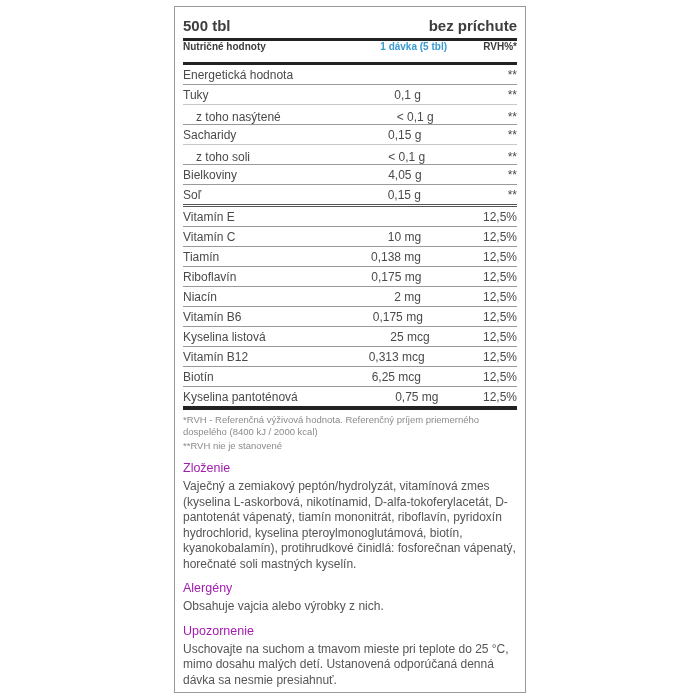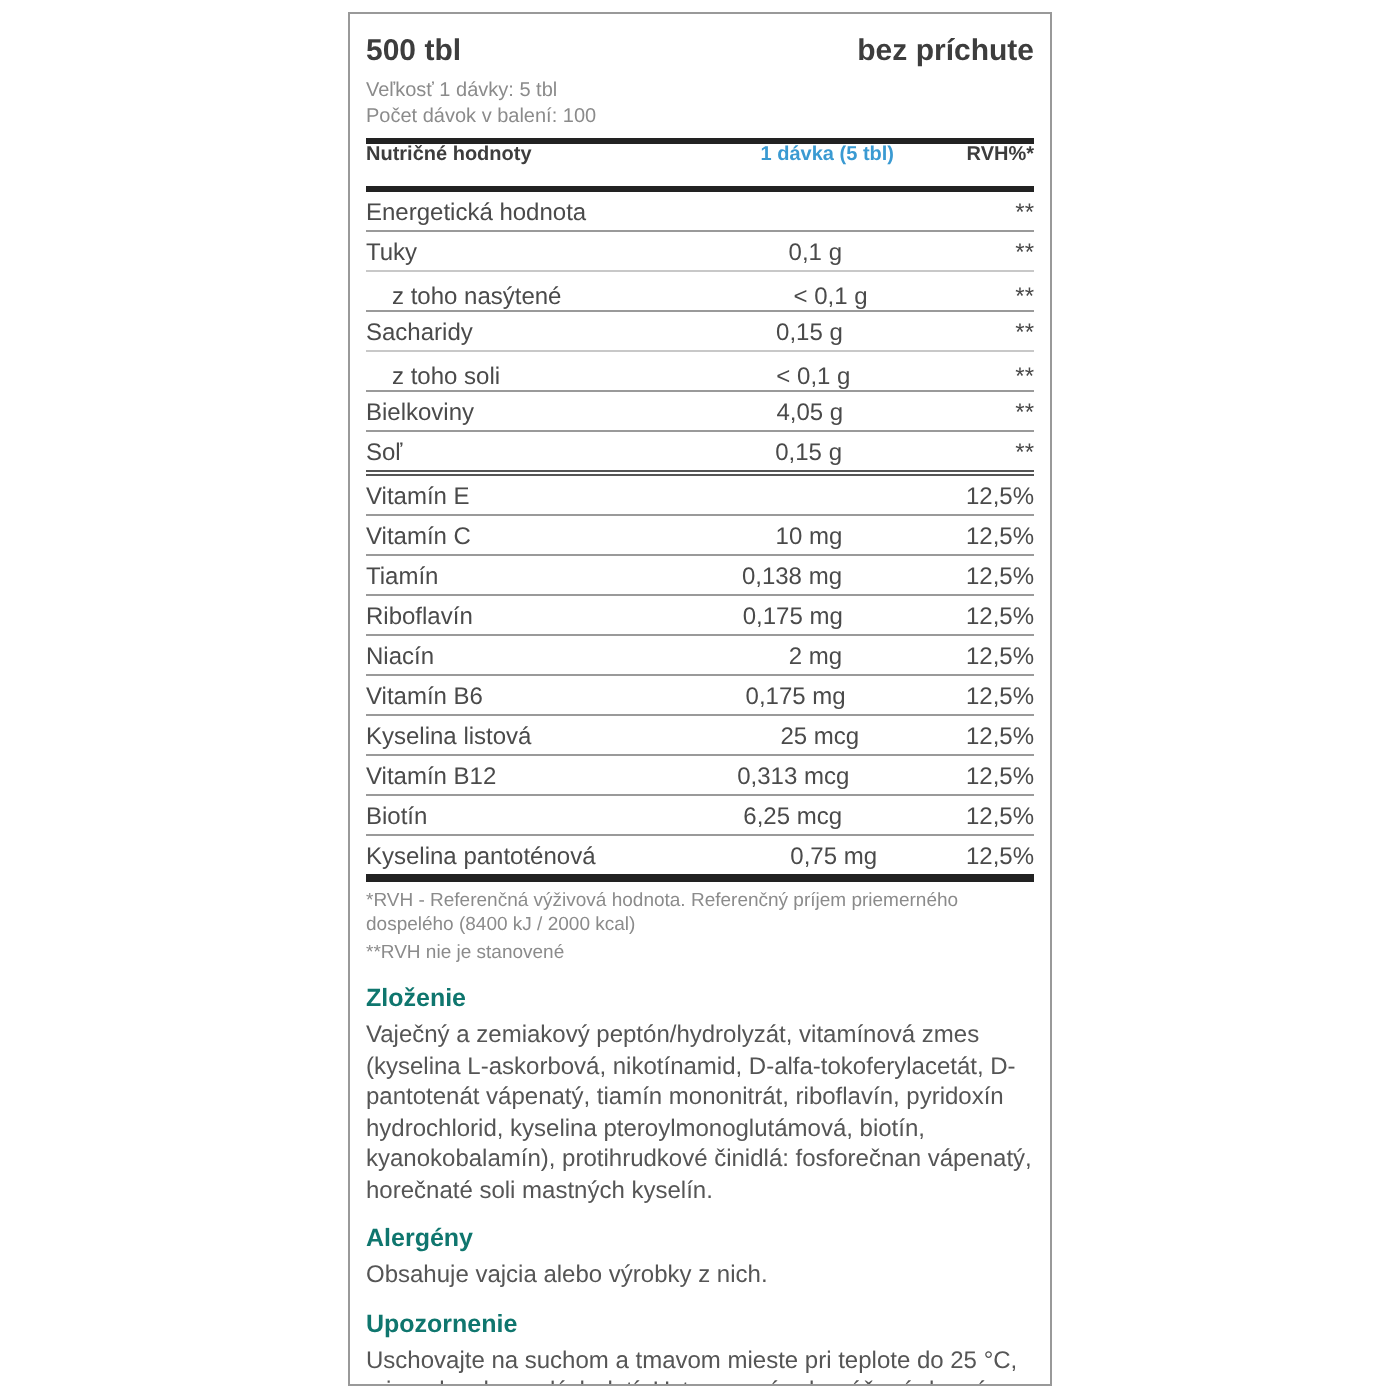--- a/index.html
+++ b/index.html
@@ -72,44 +72,40 @@
   }
   .footnote {
     font-size: 9.5px;
     color: #8b8b8b;
     line-height: 12px;
     margin-top: 2px;
   }
   .sec-heading {
     margin-top: 9px;
     font-size: 12.5px;
-    font-weight: bold;
-    color: #0f766e;
+    font-weight: normal;
+    color: #a21caf;
   }
   .sec-body {
     margin-top: 4px;
     font-size: 12px;
     color: #555555;
     line-height: 15.5px;
   }
 </style>
 </head>
 <body>
 
 <div class="label-box">
 
   <div class="title-row">
     <span>500 tbl</span>
     <span>bez príchute</span>
   </div>
 
-  <div class="serving-block">
-    <div>Veľkosť 1 dávky: 5 tbl</div>
-    <div>Počet dávok v balení: 100</div>
-  </div>
 
   <div class="thick-line"></div>
 
   <div class="t-head">
     <span class="c-label">Nutričné hodnoty</span>
     <span class="c-value">1 dávka (5 tbl)</span>
     <span class="c-rvh">RVH%*</span>
   </div>
 
   <div>

